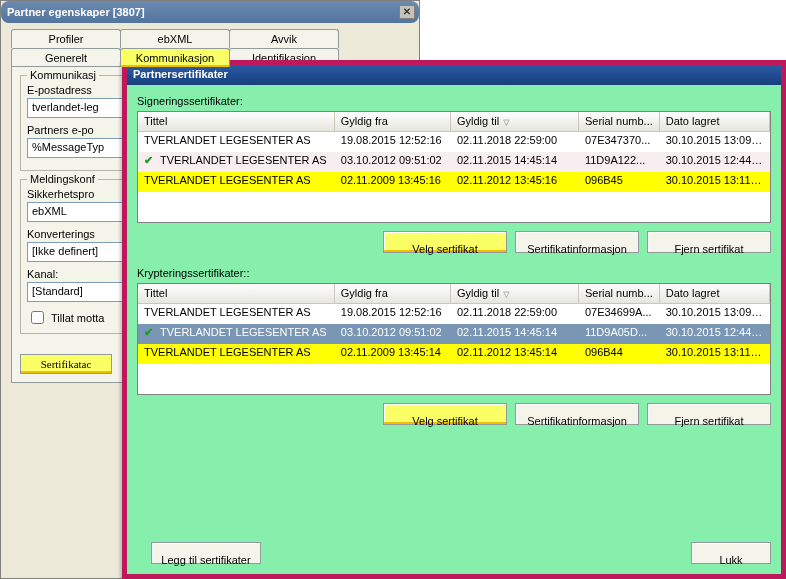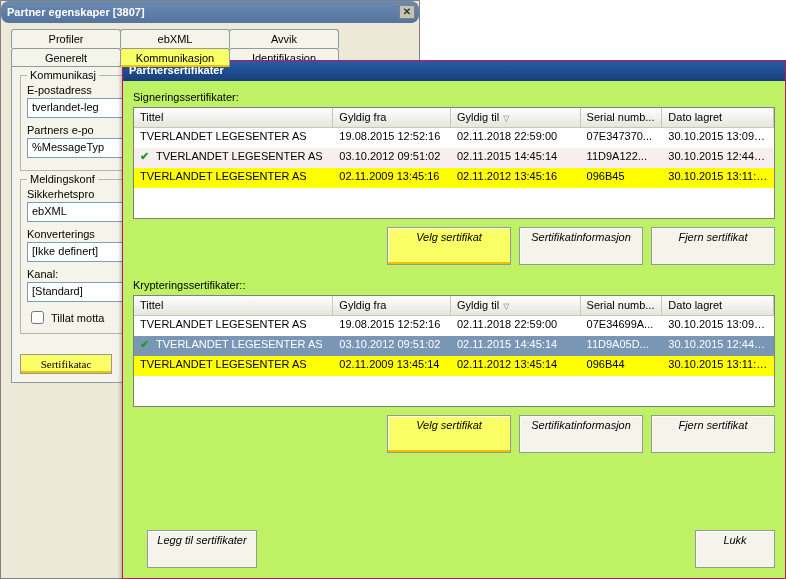--- a/index.html
+++ b/index.html
@@ -13,35 +13,35 @@
   .tabpanel { border:1px solid #919b9c; background:#f5f4ea; margin:0 10px 0 10px; padding:8px 8px 8px 8px; position:relative; top:-1px; }
   .group { border:1px solid #b5b5a8; padding:8px 6px 6px 6px; margin-bottom:8px; position:relative; background:#f5f4ea; }
   .group-title { position:absolute; top:-7px; left:6px; background:#f5f4ea; padding:0 3px; }
   .field { margin-bottom:6px; }
   .field label { display:block; margin-bottom:2px; }
   .textinput, .combo { width:100%; height:20px; border:1px solid #7f9db9; background:#fff; padding:2px 18px 2px 4px; position:relative; overflow:hidden; white-space:nowrap; }
   .combo::after { content:"▾"; position:absolute; right:2px; top:1px; width:15px; height:16px; background:#dbe4ee; border-left:1px solid #b3c7e1; text-align:center; line-height:16px; font-size:9px; color:#4d6185; }
   .checkbox-row { display:flex; align-items:center; gap:4px; margin-top:4px; }
   .bottom-btn { display:inline-block; border:1px solid #919b9c; background:#f5f4ea; padding:3px 8px; min-width:92px; text-align:center; box-shadow: 0 -2px 0 #f0c000 inset; background:#fbff66;font-family:Liberation Serif, serif; }
   
-  .cert-dialog { position:absolute; left:122px; top:60px; width:664px; height:519px; background:#bef264; border:1px solid #be185d; box-shadow:-2px 2px 3px rgba(0,0,0,0.2); }
+  .cert-dialog { position:absolute; left:122px; top:60px; width:664px; height:519px; background:#86efac; border:5px solid #be185d; box-shadow:-2px 2px 3px rgba(0,0,0,0.2); }
   .cert-title { height:20px; background:linear-gradient(#295ba7, #173f7a); color:#fff; padding:3px 6px; font-weight:bold; }
   .cert-body { padding:6px 10px 10px 10px; }
   .section-label { margin:4px 0 4px 0; }
   .listview { border:1px solid #808080; background:#fff; height:112px; overflow:hidden; position:relative; }
   .lv-header { display:flex; background:linear-gradient(#fefefe, #e6e6de); border-bottom:1px solid #cac6b8; height:20px; }
   .lv-col { border-right:1px solid #cac6b8; padding:3px 6px; overflow:hidden; white-space:nowrap; }
   .c-sort { font-size:8px; color:#7a828a; margin-left:4px; }
   .lv-row { display:flex; height:20px; align-items:flex-start; }
   .lv-cell { padding:2px 6px; overflow:hidden; white-space:nowrap; text-overflow:ellipsis; }
   .row-yellow { background:#ffff00; }
   .row-selected { background:#7a96b5; color:#fff; }
   .check-icon { color:#1e9e1e; font-weight:bold; margin-right:4px; display:inline-block; width:12px; }
   .btn-row { display:flex; justify-content:flex-end; gap:8px; margin:8px 0 14px 0; }
-  .btn { border:1px solid #919b9c; background:#f5f4ea; min-width:124px; height:38px; text-align:center; padding-top:3px; box-shadow:1px 1px 0 #fff inset;font-style:italic; }
+  .btn { border:1px solid #919b9c; background:#f5f4ea; min-width:124px; height:22px; text-align:center; padding-top:11px; box-shadow:1px 1px 0 #fff inset; }
   .btn.highlight { background:#fbff66; box-shadow: 0 -2px 0 #f0c000 inset, 1px 1px 0 #fff inset; }
   .footer-row { position:absolute; bottom:10px; left:24px; right:10px; display:flex; justify-content:space-between; }
   
   .w1{width:200px}.w2{width:118px}.w3{width:130px}.w4{width:82px}.w5{width:112px}
   .row-altpink { background:#f7efef; }
 </style>
 </head>
 <body>
 
 <div class="parent-dialog">

